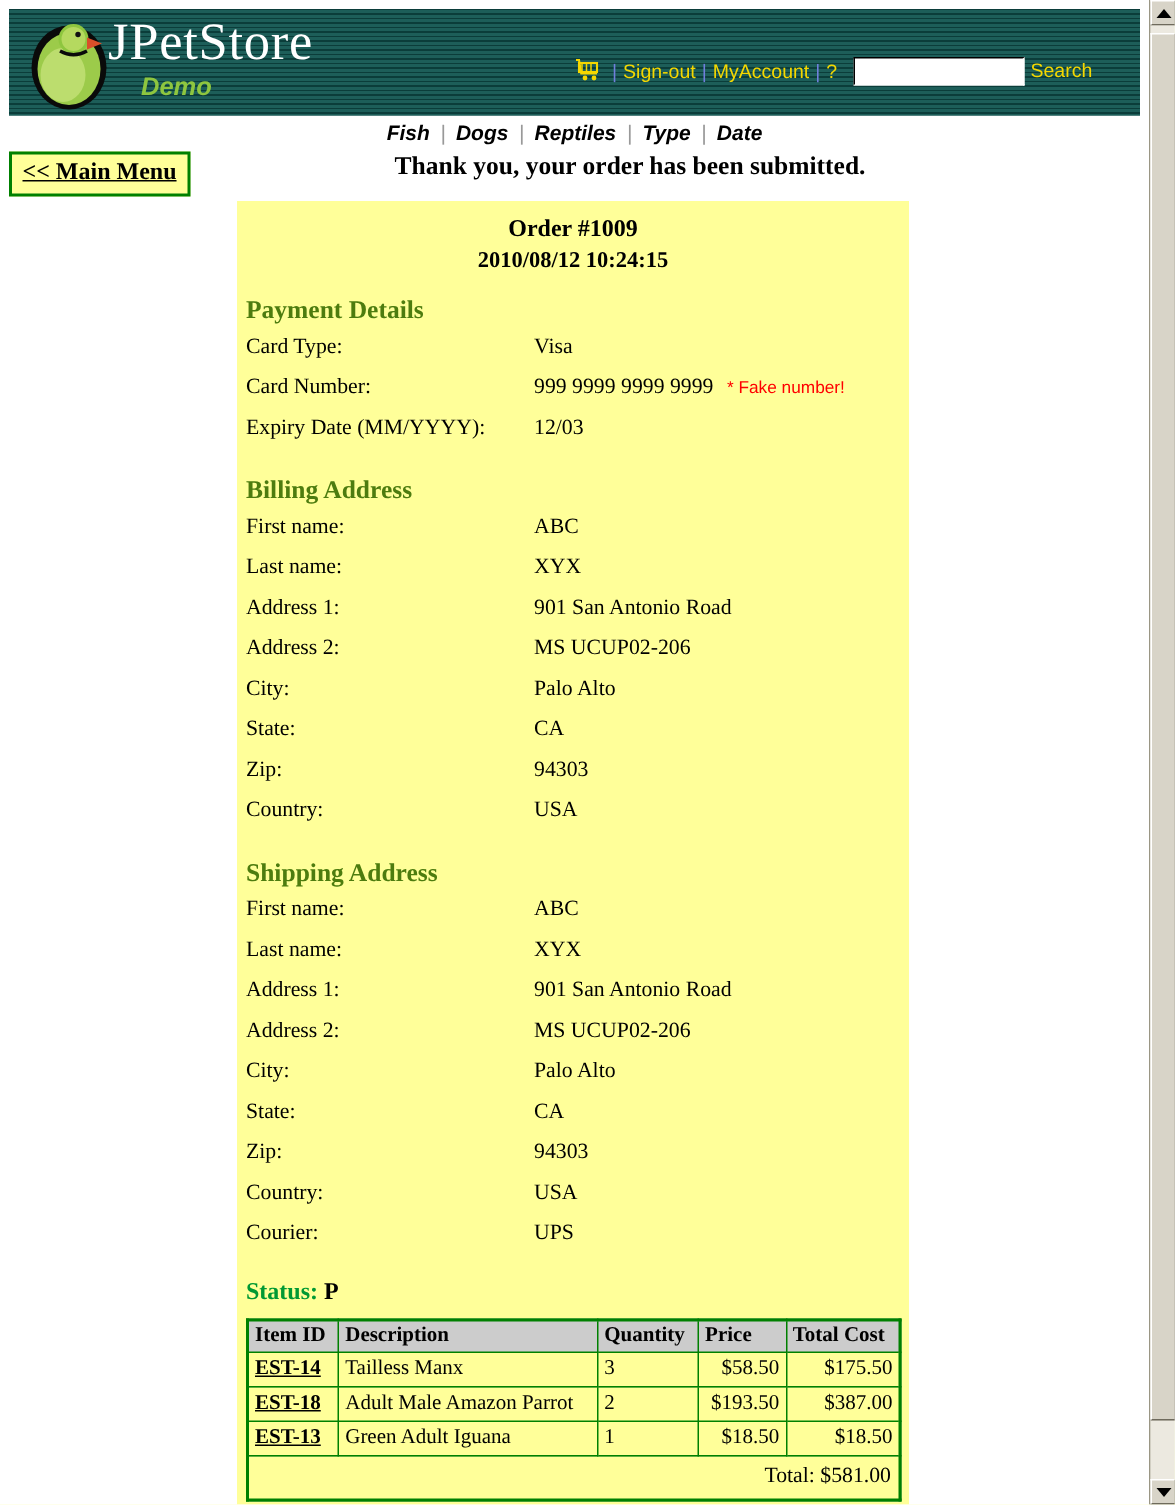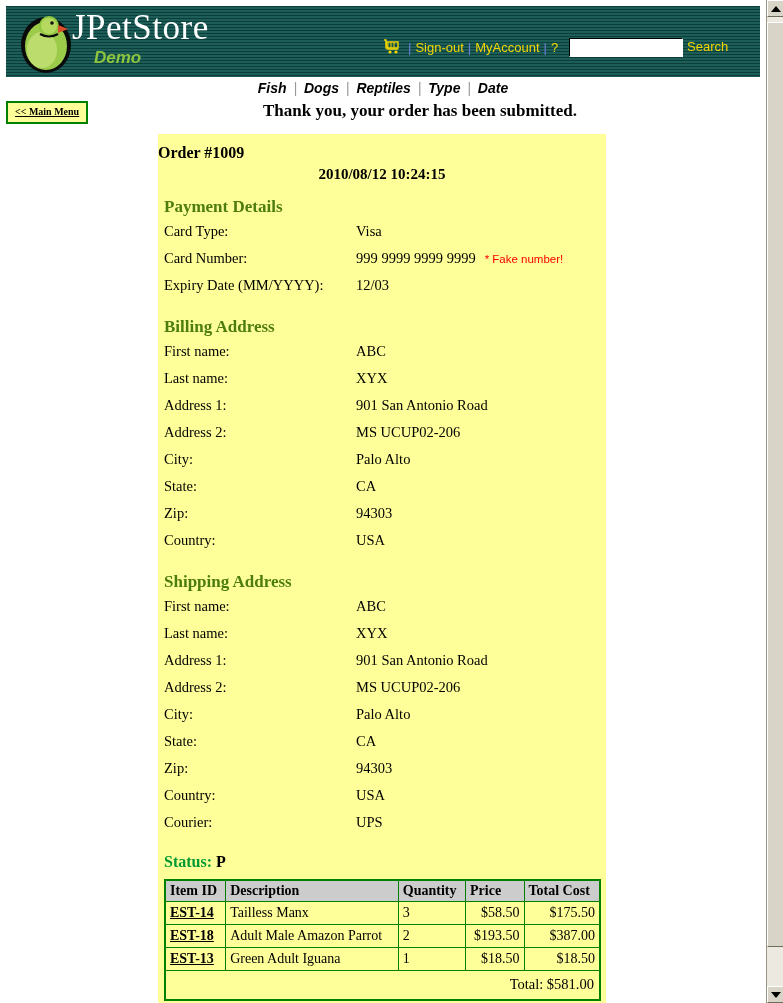--- a/index.html
+++ b/index.html
@@ -124,21 +124,21 @@
   #cat-nav .sep { color: #999999; font-weight: normal; margin: 0 3px; }
 
   
   #main-menu-btn {
     position: absolute;
     left: 6px; top: 101px;
     padding: 3px 7px 5px 7px;
     background: #ffff99;
     border: 2px solid #008000;
     font-family: "Liberation Serif", serif;
-    font-size: 10px;
+    font-size: 16px;
     font-weight: bold;
     color: #000000;
     text-decoration: underline;
     cursor: pointer;
     white-space: nowrap;
   }
 
   
   #confirm-msg {
     position: absolute;
@@ -155,21 +155,21 @@
   #order-panel {
     position: absolute;
     left: 158px; top: 134px;
     width: 448px;
     min-height: 853px;
     background: #ffff99;
     padding: 8px 0 12px 0;
   }
 
   .order-title {
-    text-align: left;
+    text-align: center;
     font-family: "Liberation Serif", serif;
     font-size: 16px;
     font-weight: bold;
     color: #000000;
     line-height: 22px;
   }
   .order-date {
     text-align: center;
     font-family: "Liberation Serif", serif;
     font-size: 15px;

